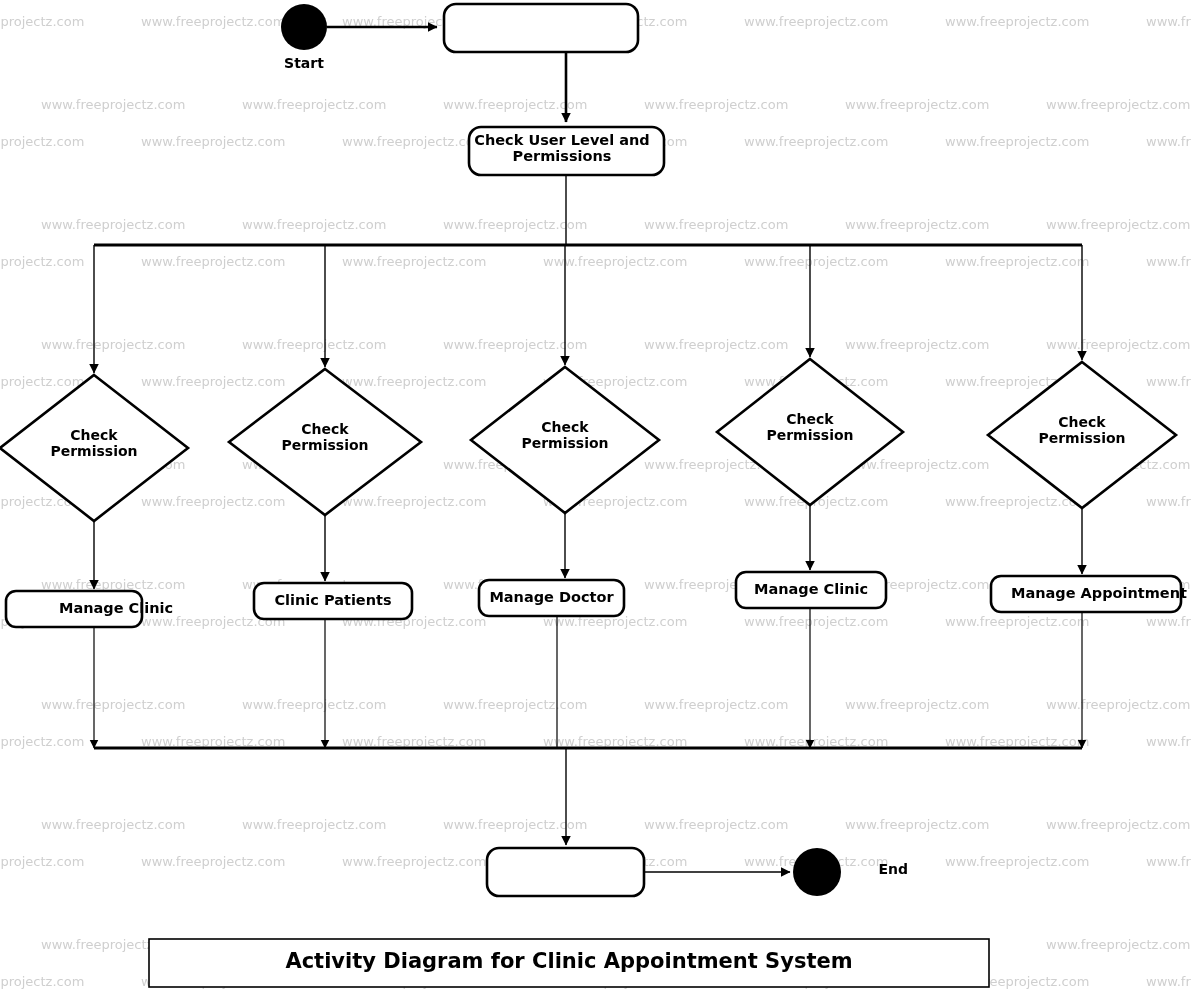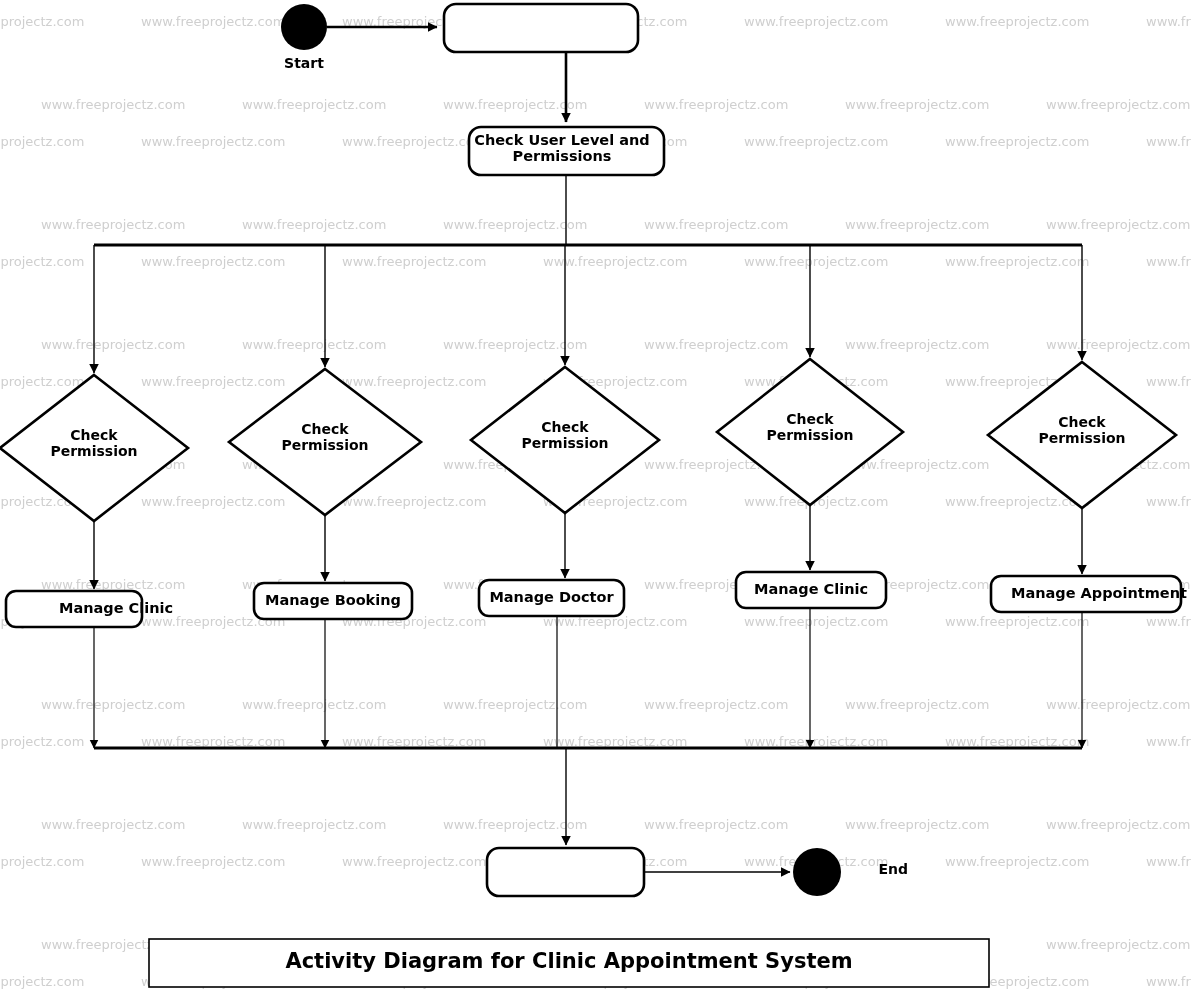--- a/index.html
+++ b/index.html
@@ -264,21 +264,21 @@
   <div class="node-label decision-label" style="left:245px; top:422px; width:160px;">Check
 Permission</div>
   <div class="node-label decision-label" style="left:485px; top:420px; width:160px;">Check
 Permission</div>
   <div class="node-label decision-label" style="left:730px; top:412px; width:160px;">Check
 Permission</div>
   <div class="node-label decision-label" style="left:1002px; top:415px; width:160px;">Check
 Permission</div>
 
   <div class="node-label action-label" style="left:6px; top:600px; width:132px;padding-left:44px;">Manage Clinic</div>
-  <div class="node-label action-label" style="left:254px; top:592px; width:158px;">Manage Booking</div>
+  <div class="node-label action-label" style="left:254px; top:592px; width:158px;">Clinic Patients</div>
   <div class="node-label action-label" style="left:479px; top:589px; width:145px;">Manage Doctor</div>
   <div class="node-label action-label" style="left:736px; top:581px; width:150px;">Manage Clinic</div>
   <div class="node-label action-label" style="left:991px; top:585px; width:216px;">Manage Appointment</div>
 
 
   <div class="node-label terminal-label" style="left:848px; top:862px; width:60px; text-align:right;">End</div>
 
   <div class="caption-label" style="left:149px; top:949px; width:840px;">Activity Diagram for Clinic Appointment System</div>
 
 </div>

